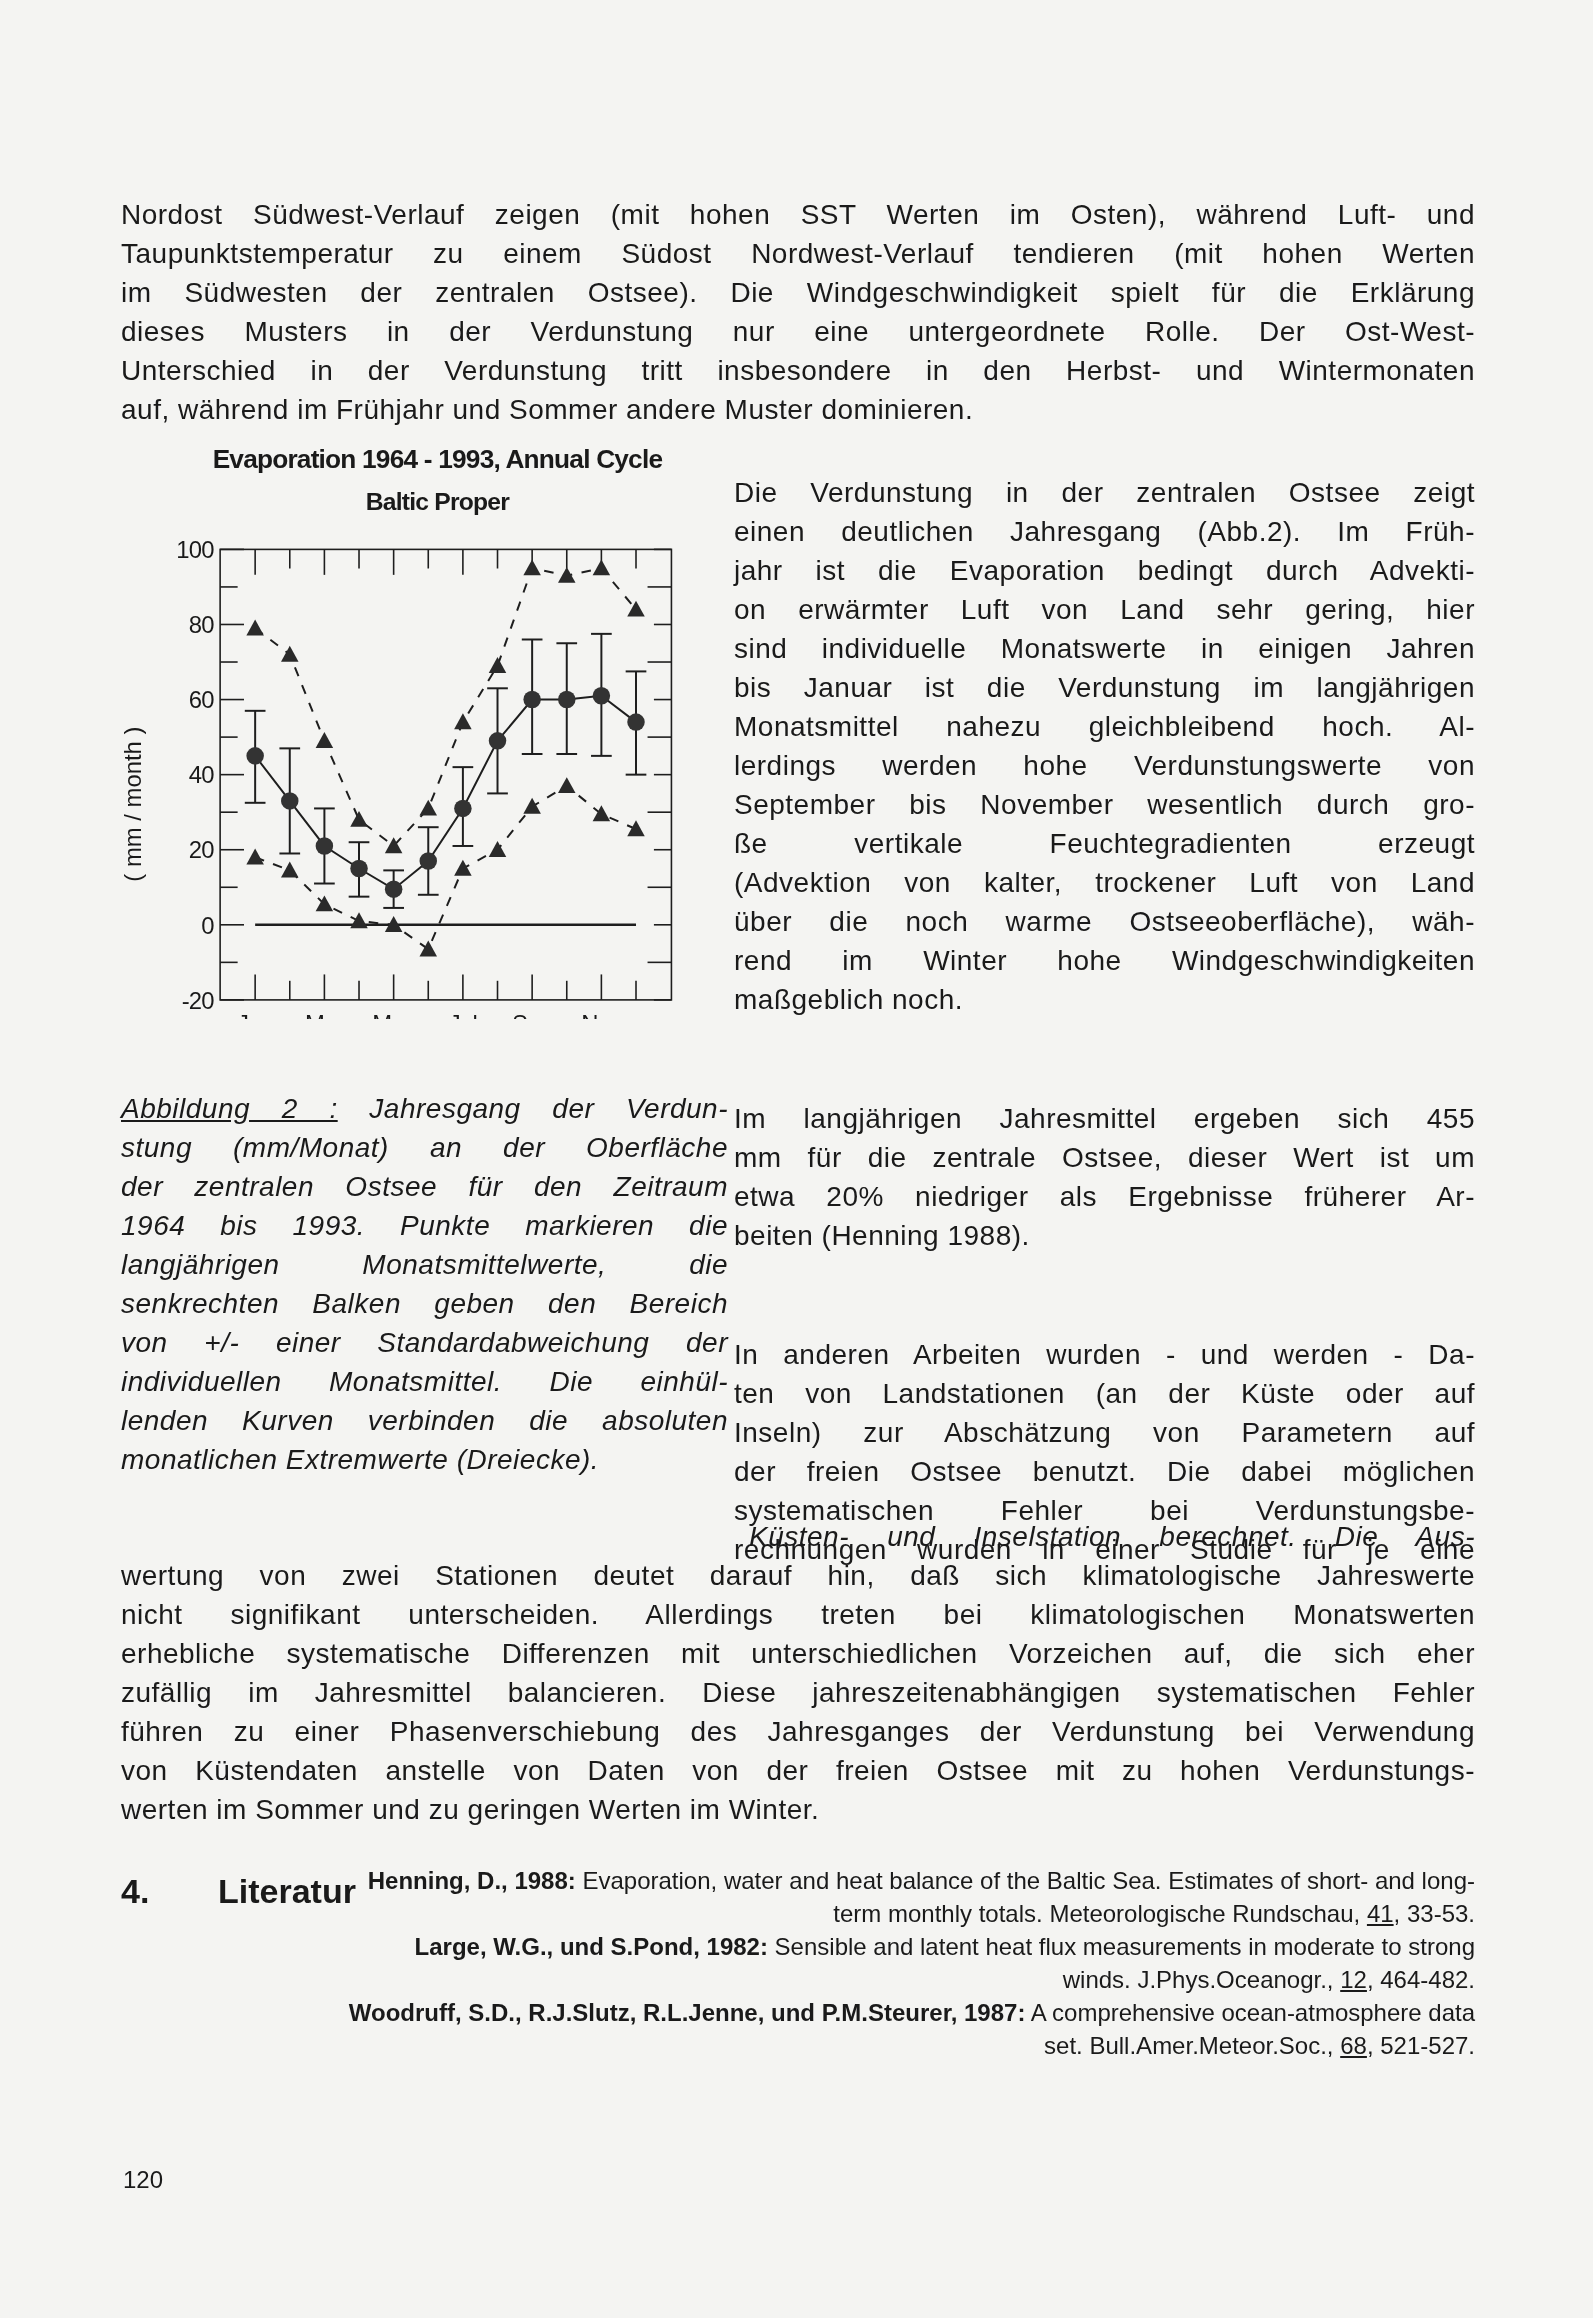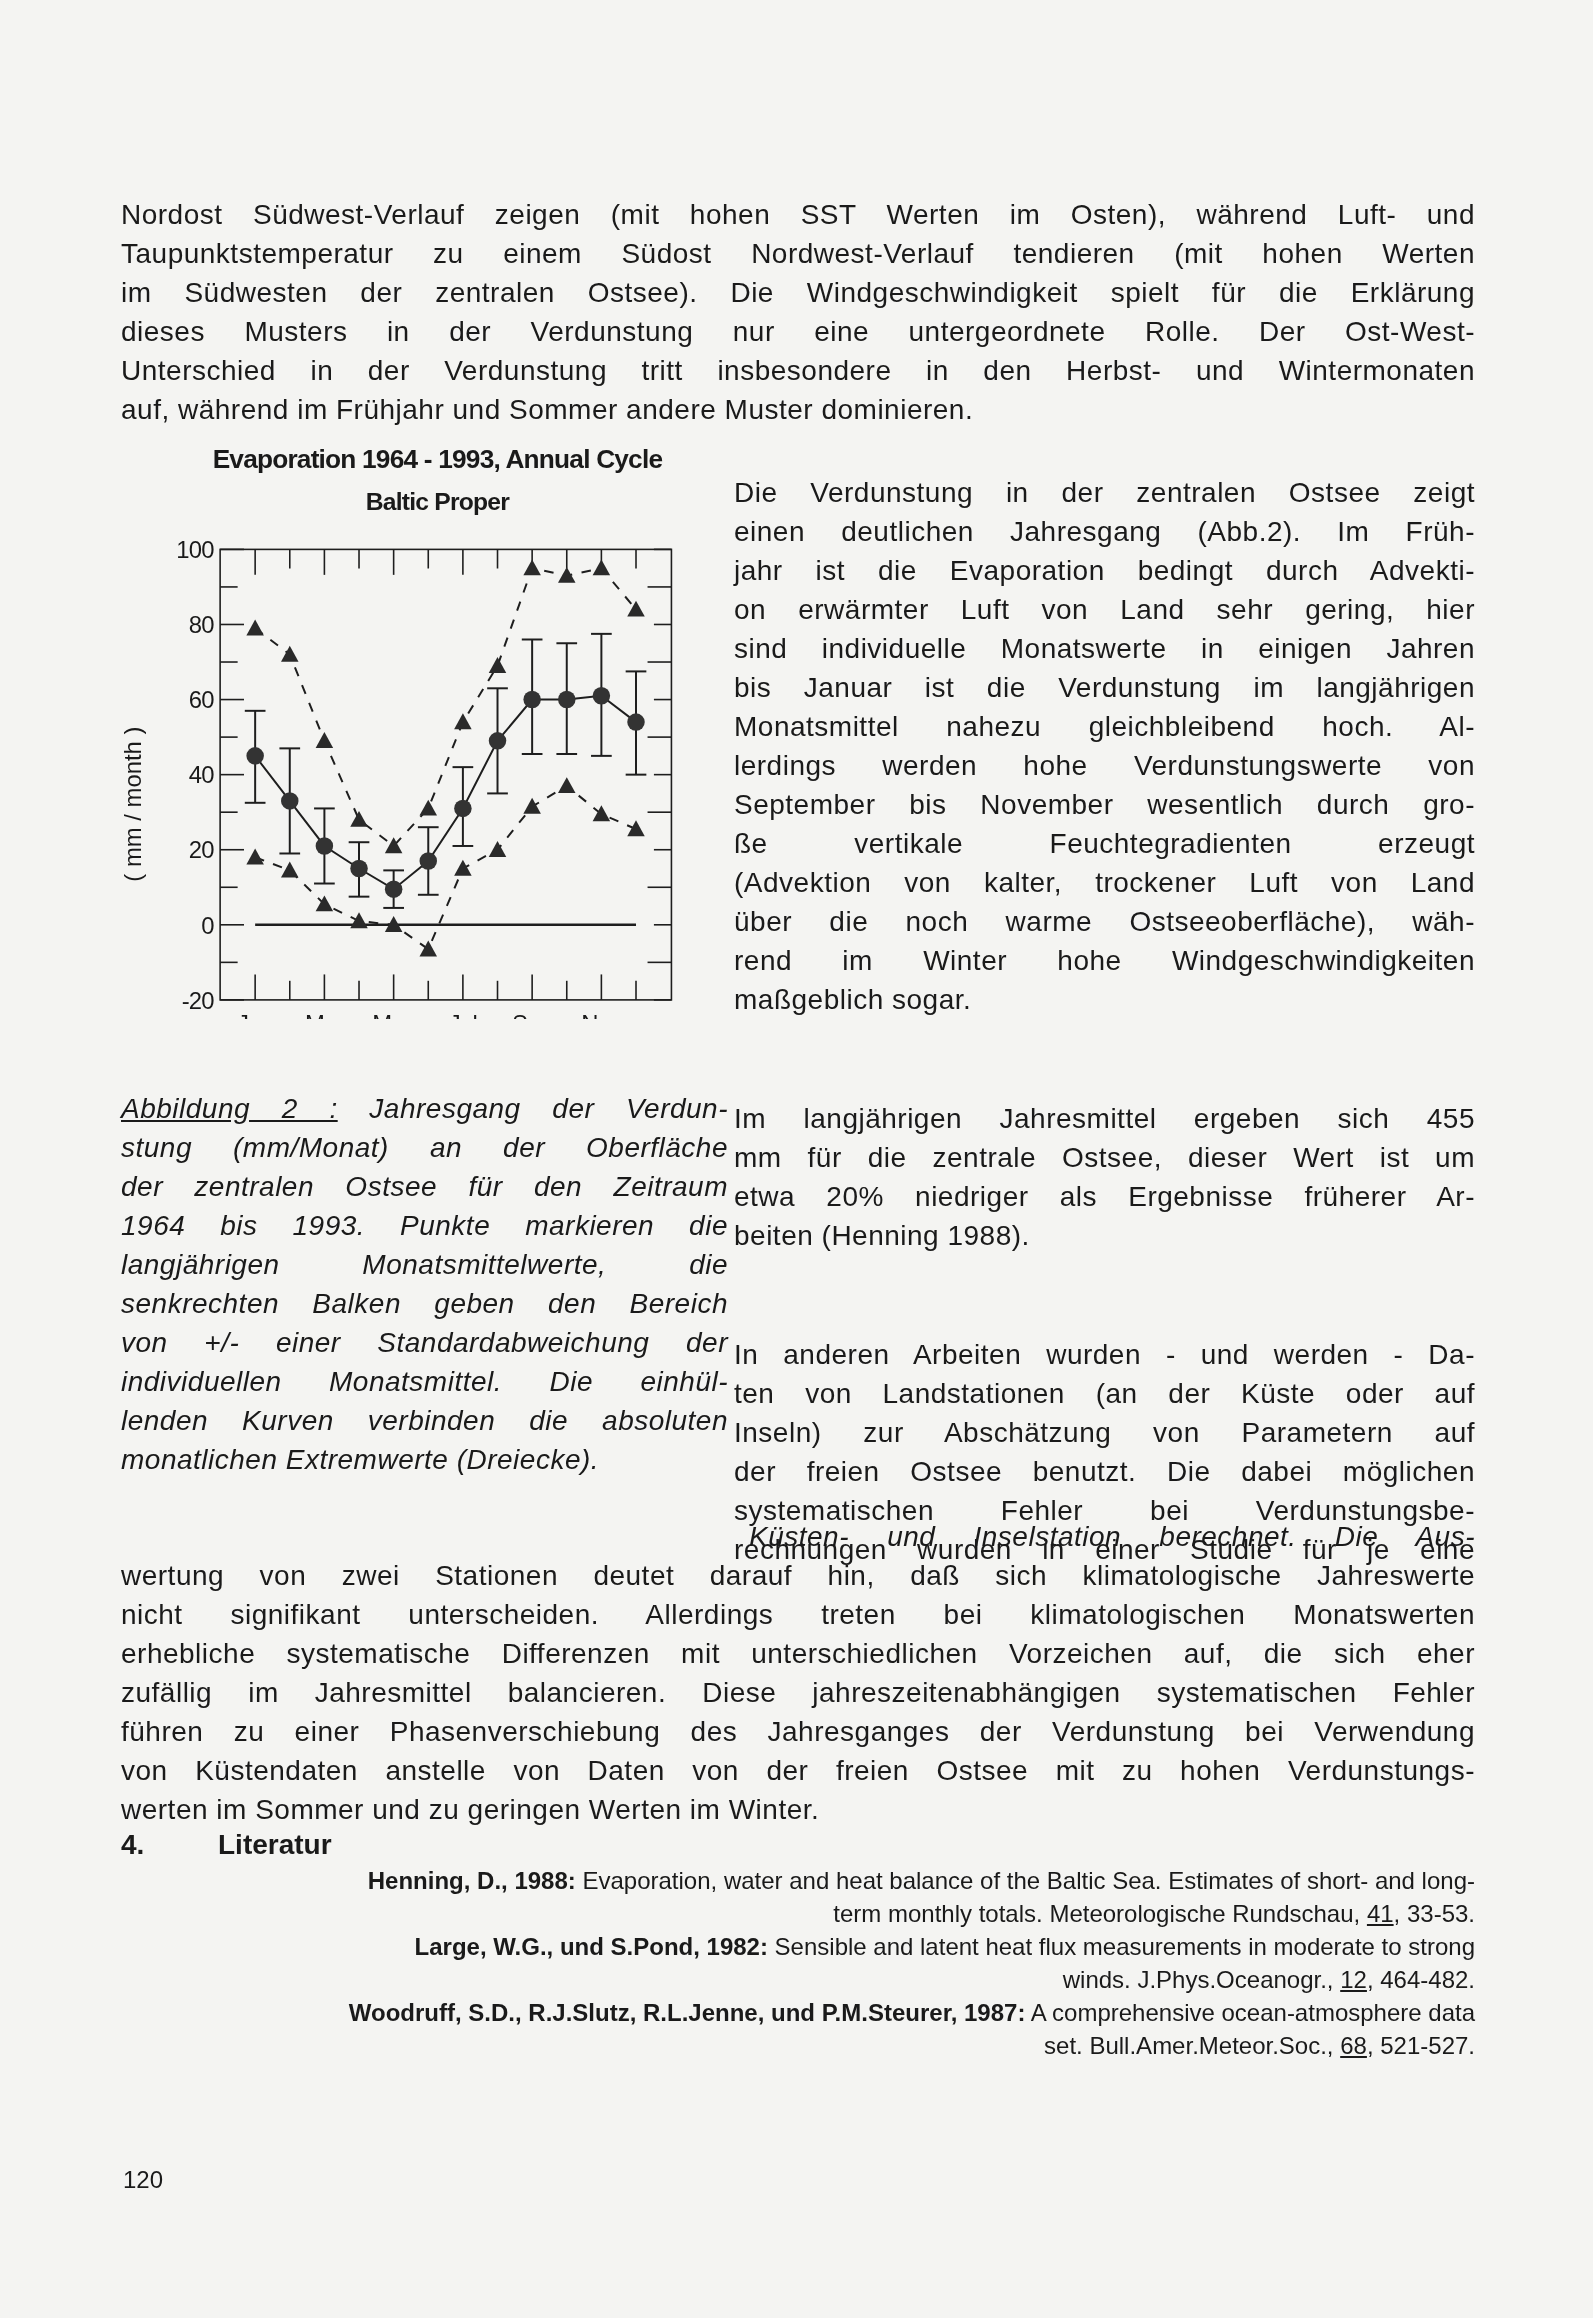--- a/index.html
+++ b/index.html
@@ -15,21 +15,21 @@
   .para .ln { display: block; text-align: justify; text-align-last: justify; white-space: nowrap; }
   .para .ln.last { text-align-last: left; }
   #top-para { left: 121px; top: 151px; width: 1354px; }
   #right-col { position: absolute; left: 734px; top: 429px; width: 741px; }
   #right-col .para { position: static; }
   #caption { left: 121px; top: 1045px; width: 607px; font-style: italic; }
   #caption .lbl { text-decoration: underline; }
   #cont-para { left: 121px; top: 1473px; width: 1354px; }
   #cont-para .ln.indent { padding-left: 628px; font-style: italic; }
   .gap { height: 36px; }
-  #lit-head { position: absolute; left: 121px; top: 1829px; font-size: 28px; font-weight: bold; }
+  #lit-head { position: absolute; left: 121px; top: 1872px; font-size: 34px; font-weight: bold; }
   #lit-head .num { display: inline-block; width: 97px; }
   #refs { position: absolute; left: 121px; top: 1864px; width: 1354px; font-size: 24px; line-height: 33px; text-align: right; }
   #refs .ref b { font-weight: bold; }
   #refs .ln { display: block; white-space: nowrap; }
   .u { text-decoration: underline; }
   #page-number { position: absolute; left: 123px; top: 2166px; font-size: 24px; }
   #chart { position: absolute; left: 119px; top: 430px; }
   #chart text { font-family: "Liberation Sans", sans-serif; fill: #1a1a1a; }
 </style>
 </head>
@@ -213,21 +213,21 @@
       <span class="ln">on erwärmter Luft von Land sehr gering, hier</span>
       <span class="ln">sind individuelle Monatswerte in einigen Jahren</span>
       <span class="ln">bis Januar ist die Verdunstung im langjährigen</span>
       <span class="ln">Monatsmittel nahezu gleichbleibend hoch. Al-</span>
       <span class="ln">lerdings werden hohe Verdunstungswerte von</span>
       <span class="ln">September bis November wesentlich durch gro-</span>
       <span class="ln">ße vertikale Feuchtegradienten erzeugt</span>
       <span class="ln">(Advektion von kalter, trockener Luft von Land</span>
       <span class="ln">über die noch warme Ostseeoberfläche), wäh-</span>
       <span class="ln">rend im Winter hohe Windgeschwindigkeiten</span>
-      <span class="ln last">maßgeblich sogar.</span>
+      <span class="ln last">maßgeblich noch.</span>
     </div>
     <div class="gap"></div>
     <div class="para">
       <span class="ln">Im langjährigen Jahresmittel ergeben sich 455</span>
       <span class="ln">mm für die zentrale Ostsee, dieser Wert ist um</span>
       <span class="ln">etwa 20% niedriger als Ergebnisse früherer Ar-</span>
       <span class="ln last">beiten (Henning 1988).</span>
     </div>
     <div class="gap"></div>
     <div class="para">

